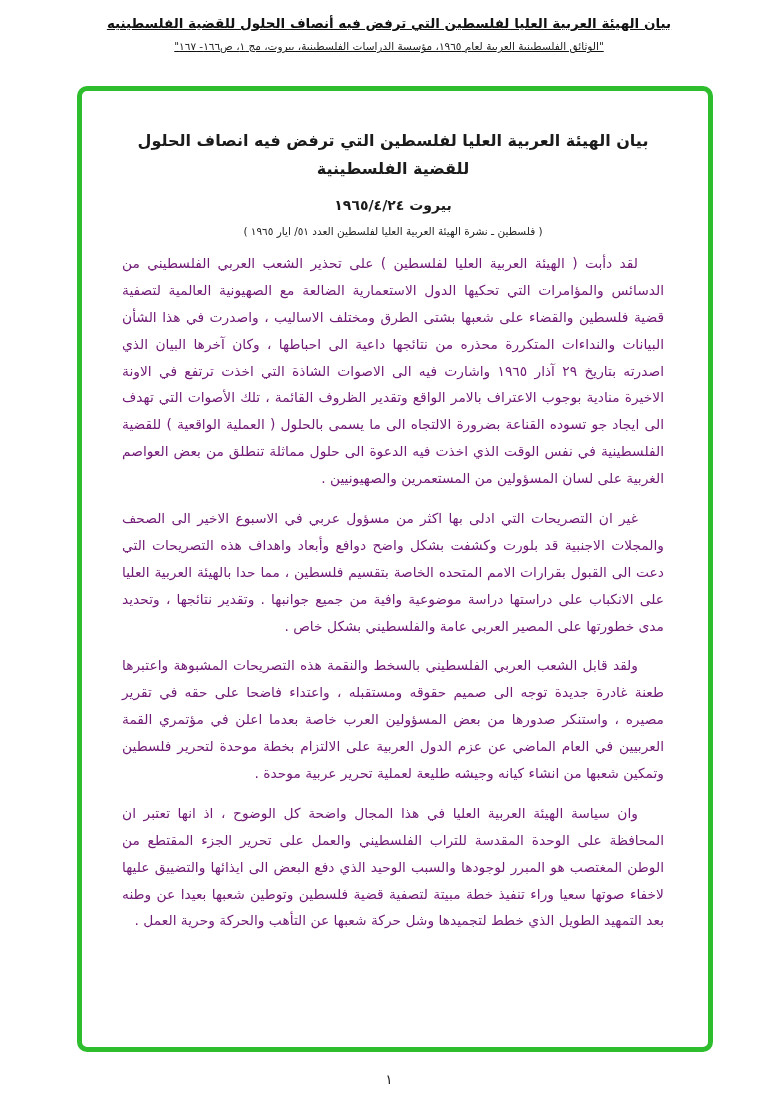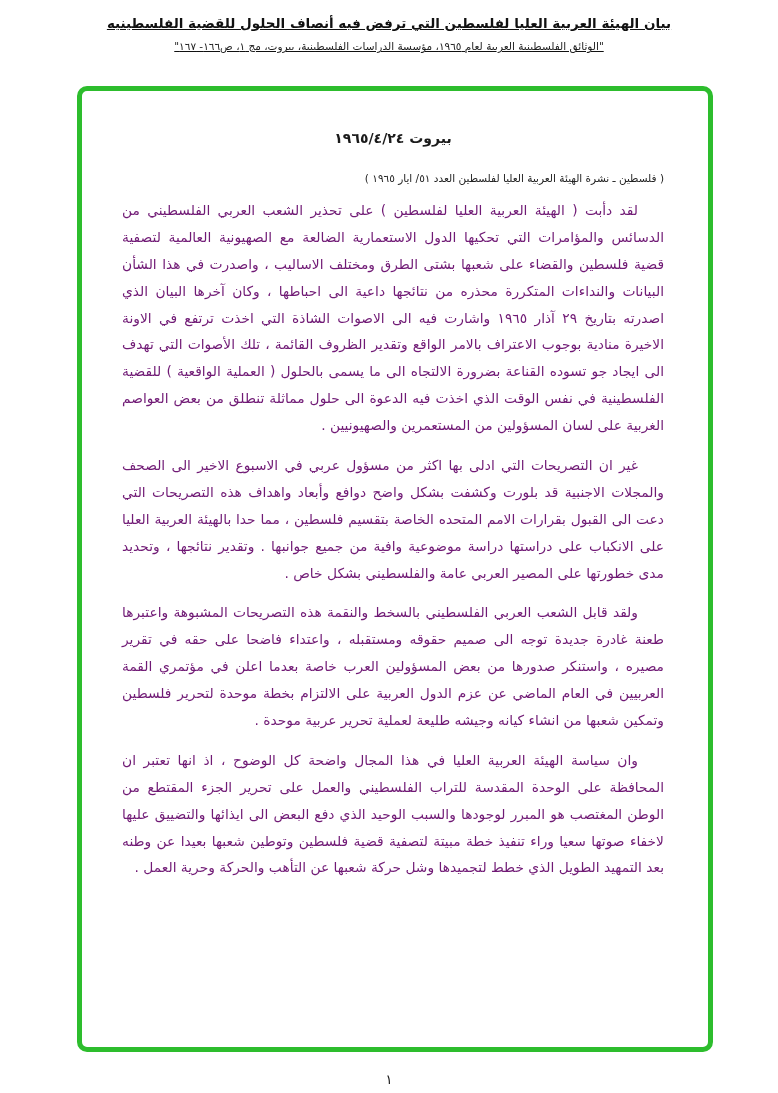--- a/index.html
+++ b/index.html
@@ -46,25 +46,26 @@
     text-align:center;
     font-weight:bold;
     font-size:16px;
     line-height:1.75;
     margin:0;
   }
   .doc-date {
     text-align:center;
     font-weight:bold;
     font-size:14px;
-    margin-top:3px;
+    margin-top:14px;
   }
   .doc-src {
+    text-align:center;
     font-size:10.5px;
-    margin-top:26px;
+    margin-top:12px;
     color:#222222;
   }
   p.para {
     text-align:justify;
     font-size:13.8px;
     line-height:1.95;
     margin:13px 0 0 0;
     text-indent:26px;
     color:#701a75;
   }
@@ -83,20 +84,21 @@
 <div class="canvas">
 
   <div class="top-header">
     <div class="top-title">بيان الهيئة العربية العليا لفلسطين التي ترفض فيه أنصاف الحلول للقضية الفلسطينيه</div>
     <div class="top-source">"الوثائق الفلسطينية العربية لعام ١٩٦٥، مؤسسة الدراسات الفلسطينية، بيروت، مج ١، ص١٦٦- ١٦٧"</div>
   </div>
 
   <div class="frame">
     <div class="doc">
 
+      <h1 class="doc-title">بيان الهيئة العربية العليا لفلسطين التي ترفض فيه انصاف الحلول للقضية الفلسطينية</h1>
 
       <div class="doc-date">بيروت ١٩٦٥/٤/٢٤</div>
 
       <div class="doc-src">( فلسطين ـ نشرة الهيئة العربية العليا لفلسطين العدد ٥١/ ايار ١٩٦٥ )</div>
 
       <p class="para">لقد دأبت ( الهيئة العربية العليا لفلسطين ) على تحذير الشعب العربي الفلسطيني من الدسائس والمؤامرات التي تحكيها الدول الاستعمارية الضالعة مع الصهيونية العالمية لتصفية قضية فلسطين والقضاء على شعبها بشتى الطرق ومختلف الاساليب ، واصدرت في هذا الشأن البيانات والنداءات المتكررة محذره من نتائجها داعية الى احباطها ، وكان آخرها البيان الذي اصدرته بتاريخ ٢٩ آذار ١٩٦٥ واشارت فيه الى الاصوات الشاذة التي اخذت ترتفع في الاونة الاخيرة منادية بوجوب الاعتراف بالامر الواقع وتقدير الظروف القائمة ، تلك الأصوات التي تهدف الى ايجاد جو تسوده القناعة بضرورة الالتجاه الى ما يسمى بالحلول ( العملية الواقعية ) للقضية الفلسطينية في نفس الوقت الذي اخذت فيه الدعوة الى حلول مماثلة تنطلق من بعض العواصم الغربية على لسان المسؤولين من المستعمرين والصهيونيين .</p>
 
       <p class="para">غير ان التصريحات التي ادلى بها اكثر من مسؤول عربي في الاسبوع الاخير الى الصحف والمجلات الاجنبية قد بلورت وكشفت بشكل واضح دوافع وأبعاد واهداف هذه التصريحات التي دعت الى القبول بقرارات الامم المتحده الخاصة بتقسيم فلسطين ، مما حدا بالهيئة العربية العليا على الانكباب على دراستها دراسة موضوعية وافية من جميع جوانبها . وتقدير نتائجها ، وتحديد مدى خطورتها على المصير العربي عامة والفلسطيني بشكل خاص .</p>
 
       <p class="para">ولقد قابل الشعب العربي الفلسطيني بالسخط والنقمة هذه التصريحات المشبوهة واعتبرها طعنة غادرة جديدة توجه الى صميم حقوقه ومستقبله ، واعتداء فاضحا على حقه في تقرير مصيره ، واستنكر صدورها من بعض المسؤولين العرب خاصة بعدما اعلن في مؤتمري القمة العربيين في العام الماضي عن عزم الدول العربية على الالتزام بخطة موحدة لتحرير فلسطين وتمكين شعبها من انشاء كيانه وجيشه طليعة لعملية تحرير عربية موحدة .</p>

